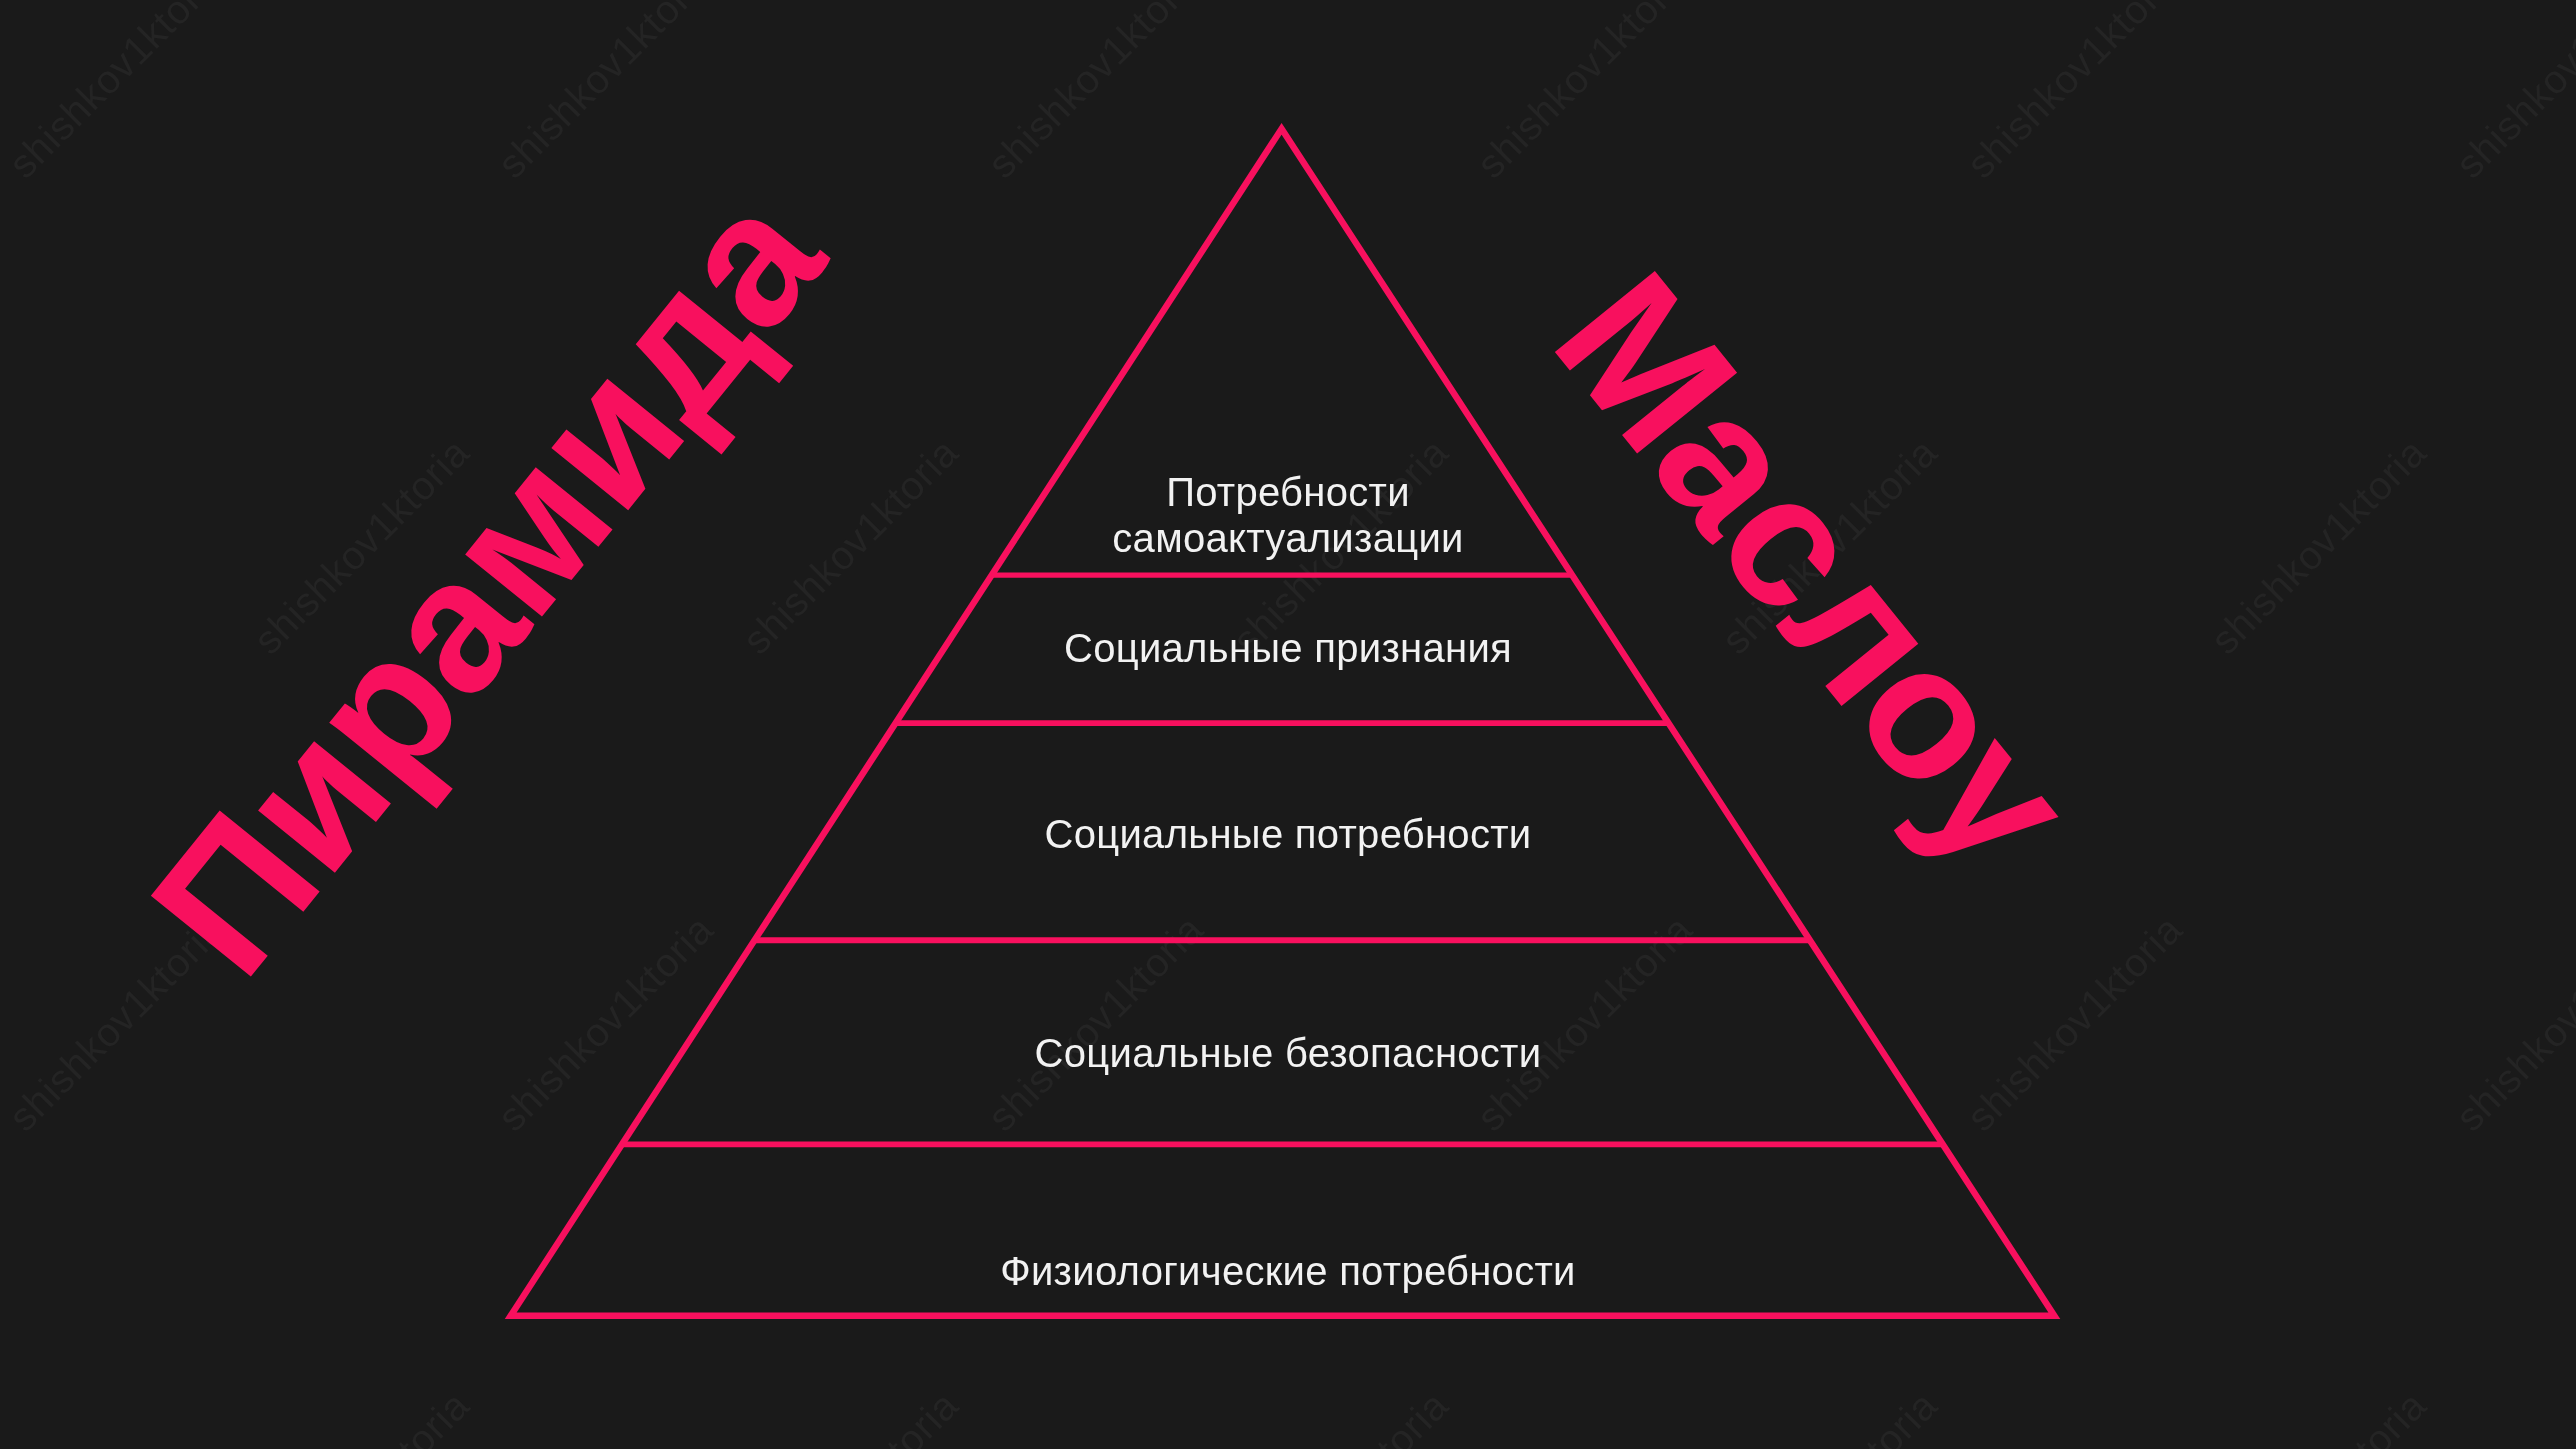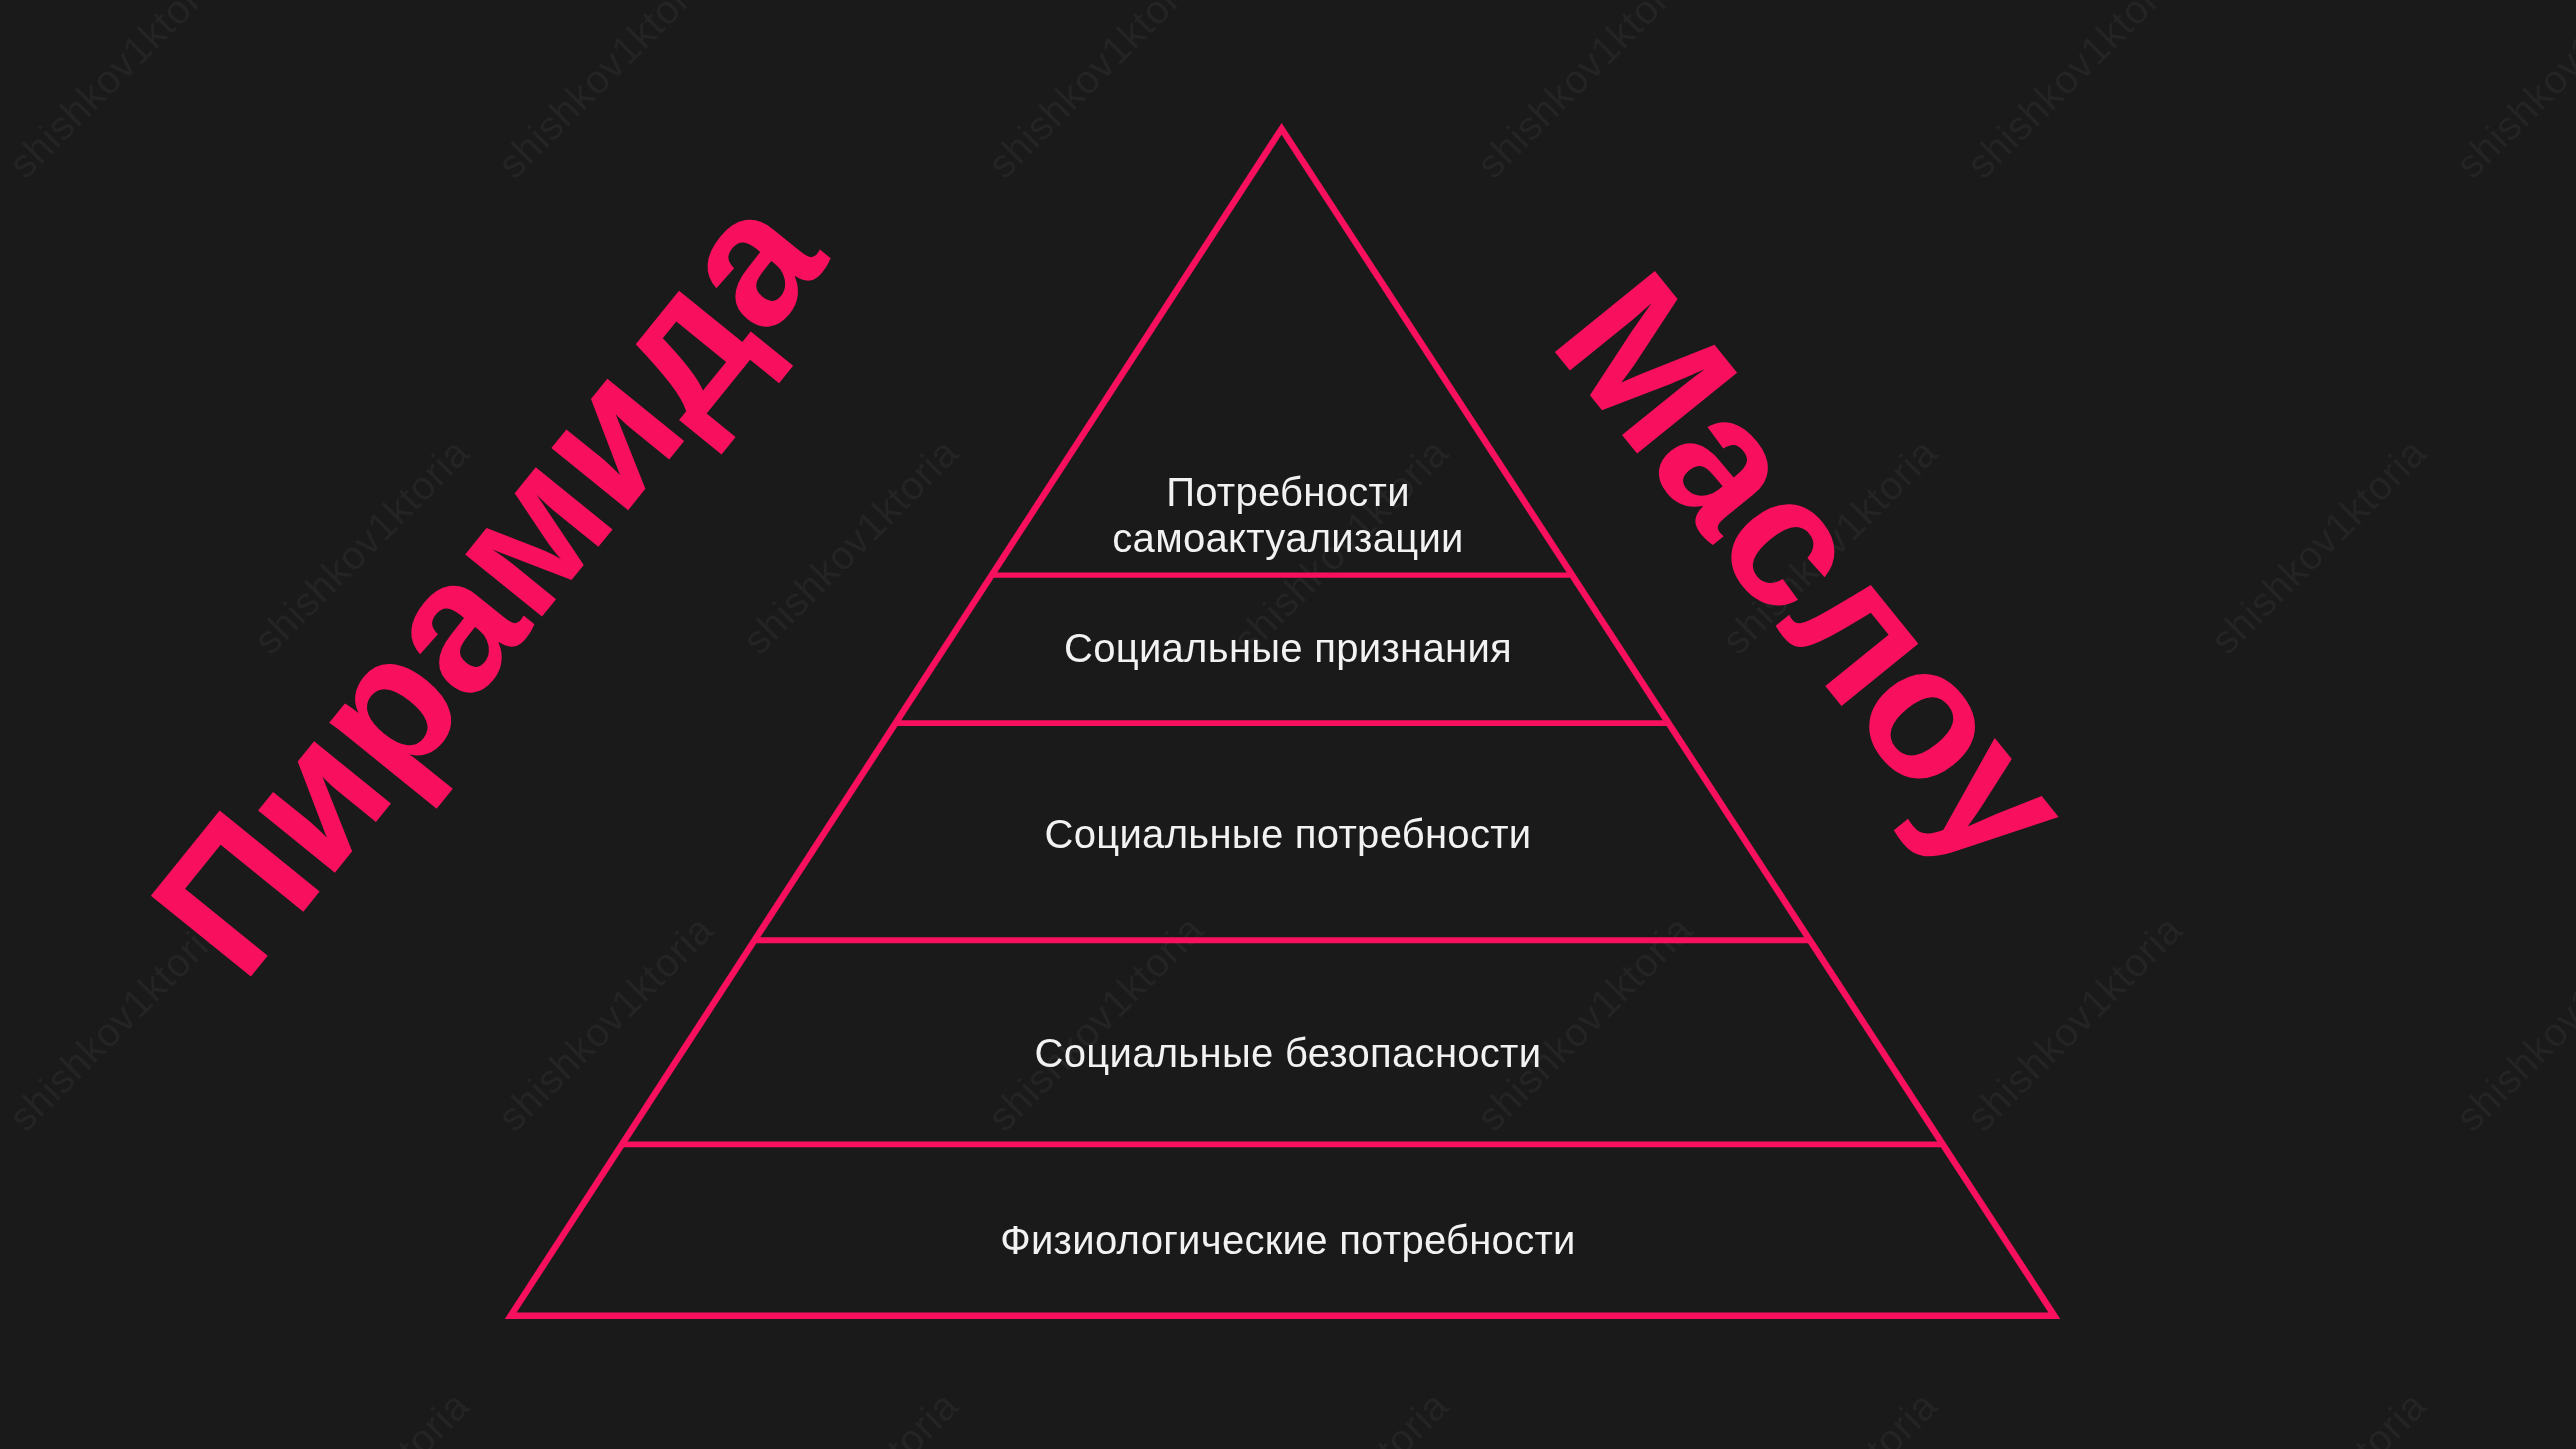--- a/index.html
+++ b/index.html
@@ -132,21 +132,21 @@
         <line x1="965.7628865979382" y1="1777" x2="3016.8041237113403" y2="1777" stroke="#f8105e" stroke-width="9"></line>
       </g>
   </svg>
 
   <div id="tier-label-layer">
       <div class="tier-label" style="top: 442px; font-size: 40px; color: rgb(242, 242, 242); margin-top: 27px;">Потребности
 самоактуализации</div>
       <div class="tier-label" style="top: 625px; font-size: 40px; color: rgb(242, 242, 242);">Социальные признания</div>
       <div class="tier-label" style="top: 811px; font-size: 40px; color: rgb(242, 242, 242);">Социальные потребности</div>
       <div class="tier-label" style="top: 1030px; font-size: 40px; color: rgb(242, 242, 242);">Социальные безопасности</div>
-      <div class="tier-label" style="top: 1217px; font-size: 40px; color: rgb(242, 242, 242);">Физиологические потребности</div>
+      <div class="tier-label" style="top: 1248px; font-size: 40px; color: rgb(242, 242, 242);">Физиологические потребности</div>
     </div>
 
   <div class="bigword" id="word-left">Пирамида</div>
 
   <div class="bigword" id="word-right">Маслоу</div>
 
 </div>
 
 
 </body></html>

